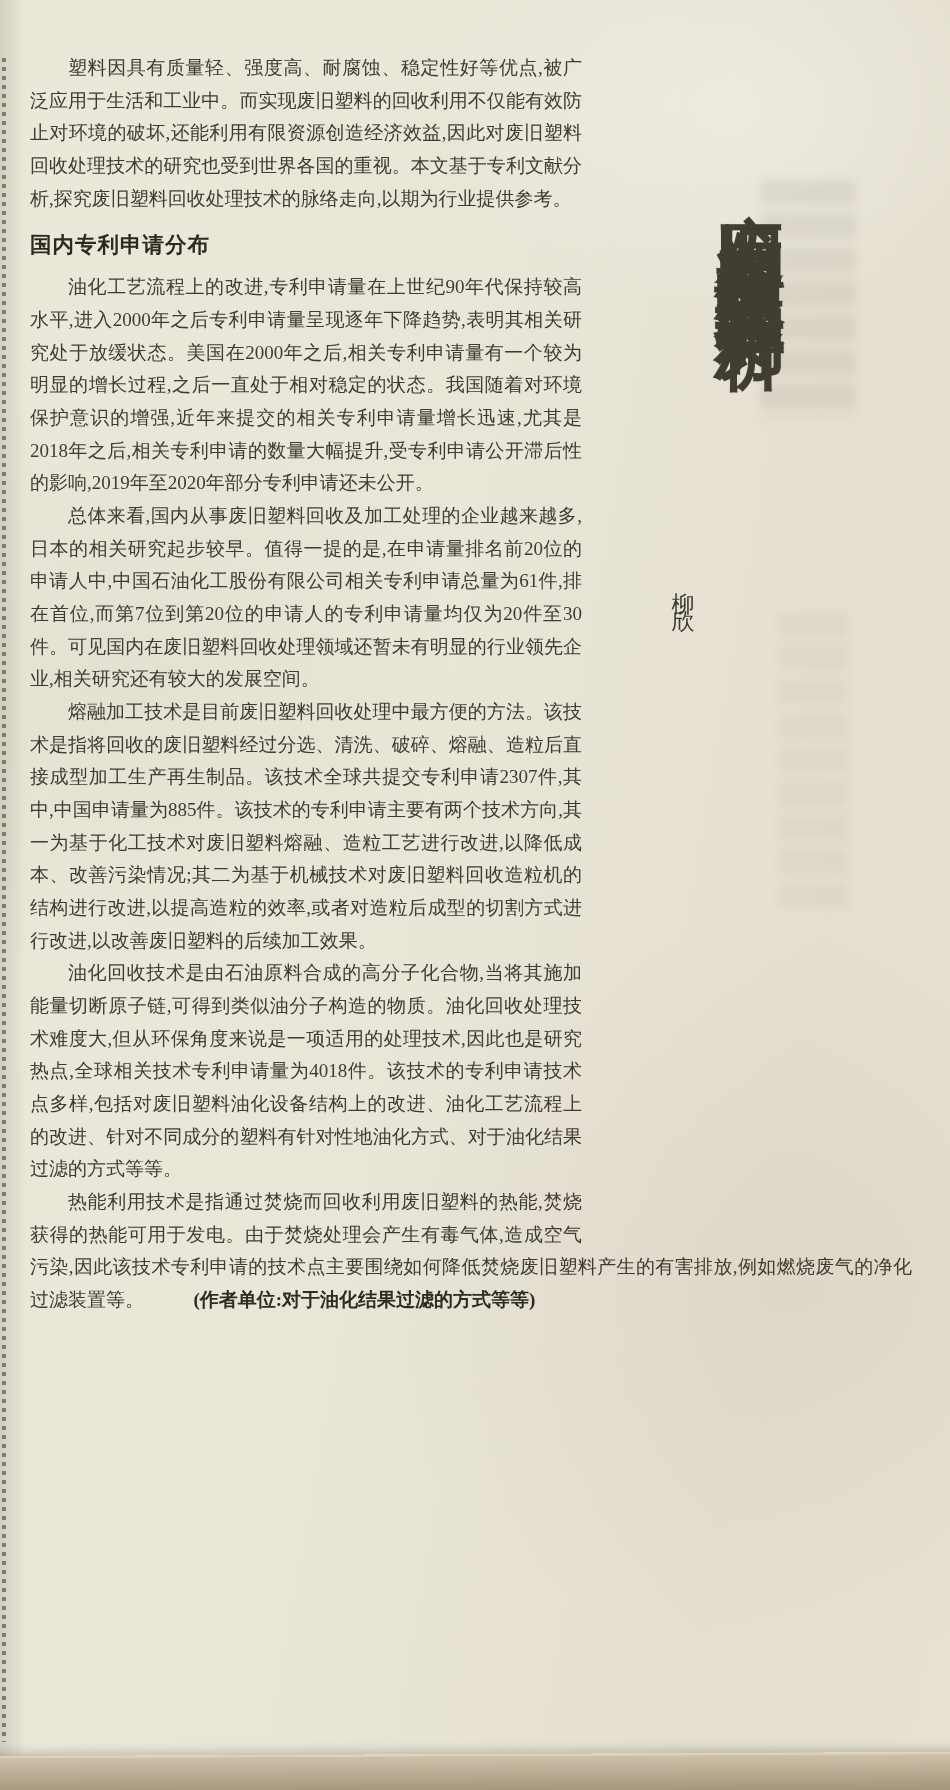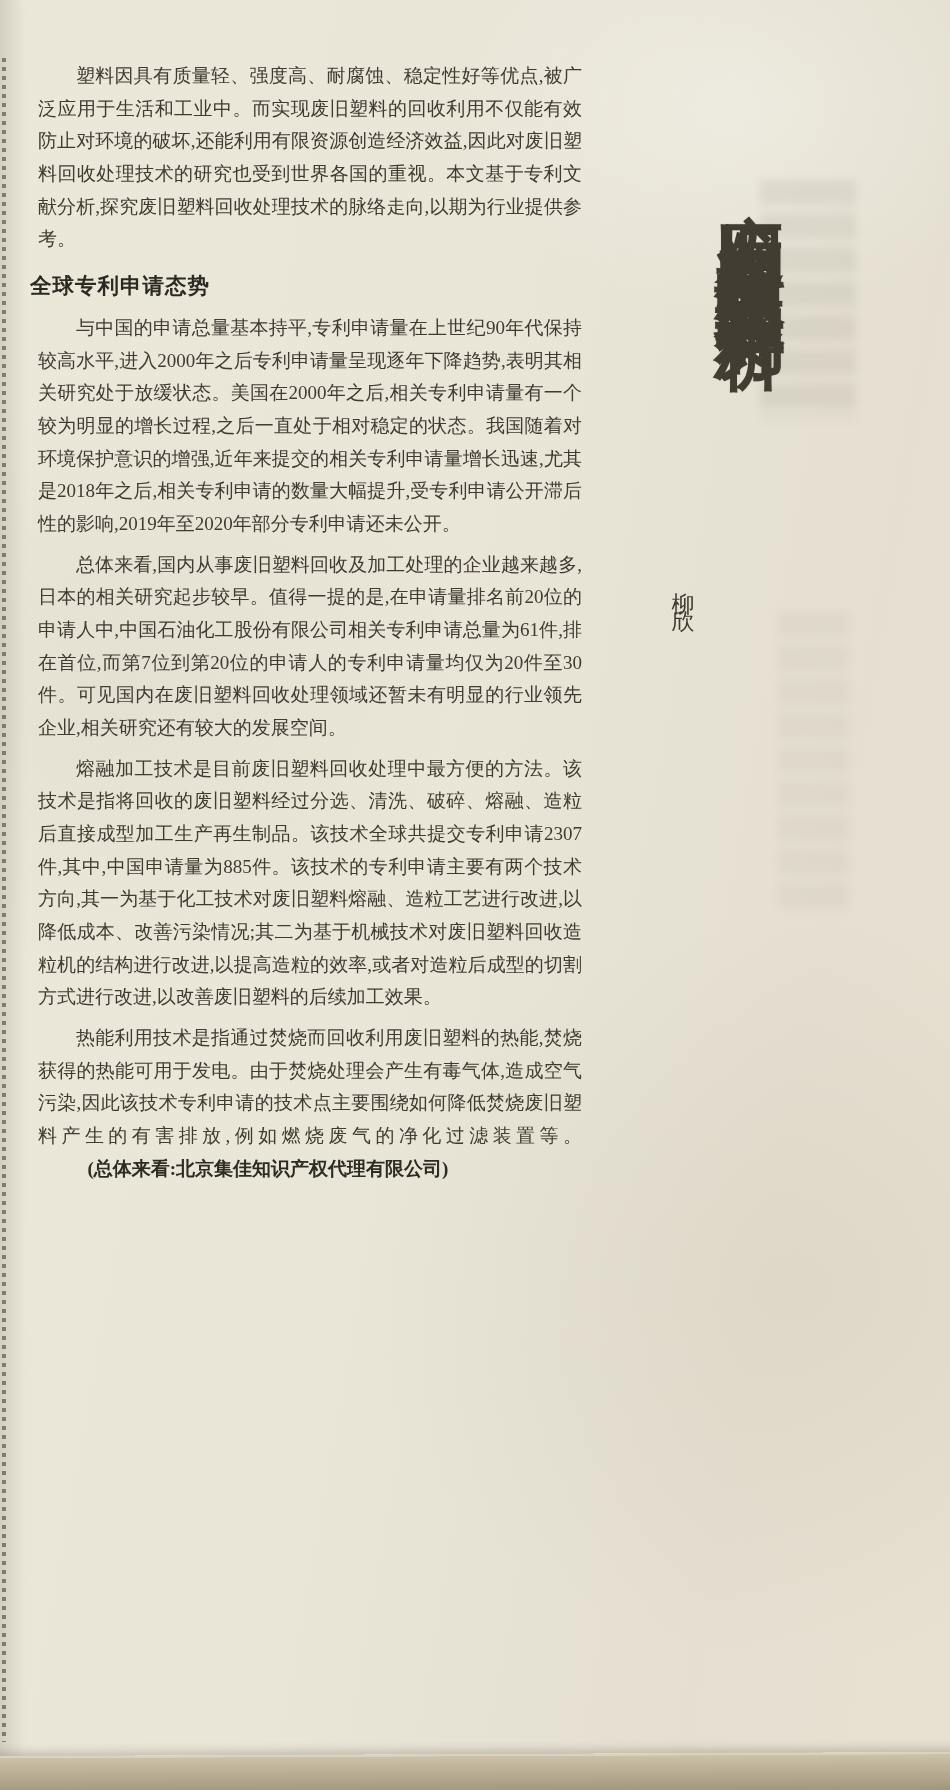--- a/index.html
+++ b/index.html
@@ -55,21 +55,21 @@
     white-space:nowrap;
   }
   .ghost{
     position:absolute;pointer-events:none;
     background:repeating-linear-gradient(to bottom,
       rgba(80,74,62,.16) 0 24px, rgba(80,74,62,.03) 24px 34px);
     filter:blur(4px);opacity:.55;
   }
   .ghost.g1{left:178px;top:128px;width:96px;height:240px;}
   .ghost.g2{left:196px;top:560px;width:70px;height:300px;opacity:.30;}
-  .para{margin:8px;text-indent:2em;}
+  .para{margin:0;text-indent:2em;}
   .heading{
     font-family:"Liberation Sans","DejaVu Sans",sans-serif;
     font-weight:700;font-size:21.5px;color:#2c2922;
     margin:17px 0 11px 0;text-indent:0;line-height:1.3;
     letter-spacing:1px;
   }
   .affil{
     font-weight:700;color:#2e2b24;
     margin-left:2.6em;white-space:nowrap;
   }
@@ -92,25 +92,26 @@
 
     <div class="title-block">
       <div class="ghost g1"></div>
       <div class="ghost g2"></div>
       <h1 class="v-title">废旧塑料回收处理专利分析</h1>
       <div class="v-author">柳欣</div>
     </div>
 
     <p class="para">塑料因具有质量轻、强度高、耐腐蚀、稳定性好等优点,被广泛应用于生活和工业中。而实现废旧塑料的回收利用不仅能有效防止对环境的破坏,还能利用有限资源创造经济效益,因此对废旧塑料回收处理技术的研究也受到世界各国的重视。本文基于专利文献分析,探究废旧塑料回收处理技术的脉络走向,以期为行业提供参考。</p>
 
-    <h2 class="heading">全球专利申请态势</h2>
-    <p class="para">与中国的申请总量基本持平,专利申请量在上世纪90年代保持较高水平,进入2000年之后专利申请量呈现逐年下降趋势,表明其相关研究处于放缓状态。美国在2000年之后,相关专利申请量有一个较为明显的增长过程,之后一直处于相对稳定的状态。我国随着对环境保护意识的增强,近年来提交的相关专利申请量增长迅速,尤其是2018年之后,相关专利申请的数量大幅提升,受专利申请公开滞后性的影响,2019年至2020年部分专利申请还未公开。</p>
+    <h2 class="heading">国内专利申请分布</h2>
+    <p class="para">油化工艺流程上的改进,专利申请量在上世纪90年代保持较高水平,进入2000年之后专利申请量呈现逐年下降趋势,表明其相关研究处于放缓状态。美国在2000年之后,相关专利申请量有一个较为明显的增长过程,之后一直处于相对稳定的状态。我国随着对环境保护意识的增强,近年来提交的相关专利申请量增长迅速,尤其是2018年之后,相关专利申请的数量大幅提升,受专利申请公开滞后性的影响,2019年至2020年部分专利申请还未公开。</p>
 
     <p class="para">总体来看,国内从事废旧塑料回收及加工处理的企业越来越多,日本的相关研究起步较早。值得一提的是,在申请量排名前20位的申请人中,中国石油化工股份有限公司相关专利申请总量为61件,排在首位,而第7位到第20位的申请人的专利申请量均仅为20件至30件。可见国内在废旧塑料回收处理领域还暂未有明显的行业领先企业,相关研究还有较大的发展空间。</p>
 
     <p class="para">熔融加工技术是目前废旧塑料回收处理中最方便的方法。该技术是指将回收的废旧塑料经过分选、清洗、破碎、熔融、造粒后直接成型加工生产再生制品。该技术全球共提交专利申请2307件,其中,中国申请量为885件。该技术的专利申请主要有两个技术方向,其一为基于化工技术对废旧塑料熔融、造粒工艺进行改进,以降低成本、改善污染情况;其二为基于机械技术对废旧塑料回收造粒机的结构进行改进,以提高造粒的效率,或者对造粒后成型的切割方式进行改进,以改善废旧塑料的后续加工效果。</p>
-    <p class="para"><span>热能利用技术是指通过焚烧而回收利用废旧塑料的热能,焚烧获得的热能可用于发电。由于焚烧处理会产生有毒气体,造成空气污染,因此该技术专利申请的技术点主要围绕如何降低焚烧废旧塑料产生的有害排放,例如燃烧废气的净化过滤装置等。</span><span class="affil">(总体来看:北京集佳知识产权代理有限公司)</span></p>
+    <p class="para">油化回收技术是由石油原料合成的高分子化合物,当将其施加能量切断原子链,可得到类似油分子构造的物质。油化回收处理技术难度大,但从环保角度来说是一项适用的处理技术,因此也是研究热点,全球相关技术专利申请量为4018件。该技术的专利申请技术点多样,包括对废旧塑料油化设备结构上的改进、油化工艺流程上的改进、针对不同成分的塑料有针对性地油化方式、对于油化结果过滤的方式等等。</p>
+    <p class="para"><span>热能利用技术是指通过焚烧而回收利用废旧塑料的热能,焚烧获得的热能可用于发电。由于焚烧处理会产生有毒气体,造成空气污染,因此该技术专利申请的技术点主要围绕如何降低焚烧废旧塑料产生的有害排放,例如燃烧废气的净化过滤装置等。</span><span class="affil">(作者单位:对于油化结果过滤的方式等等)</span></p>
 
   </div>
 
   <div class="bottom-edge"></div>
 
 </div>
 
 </body></html>

